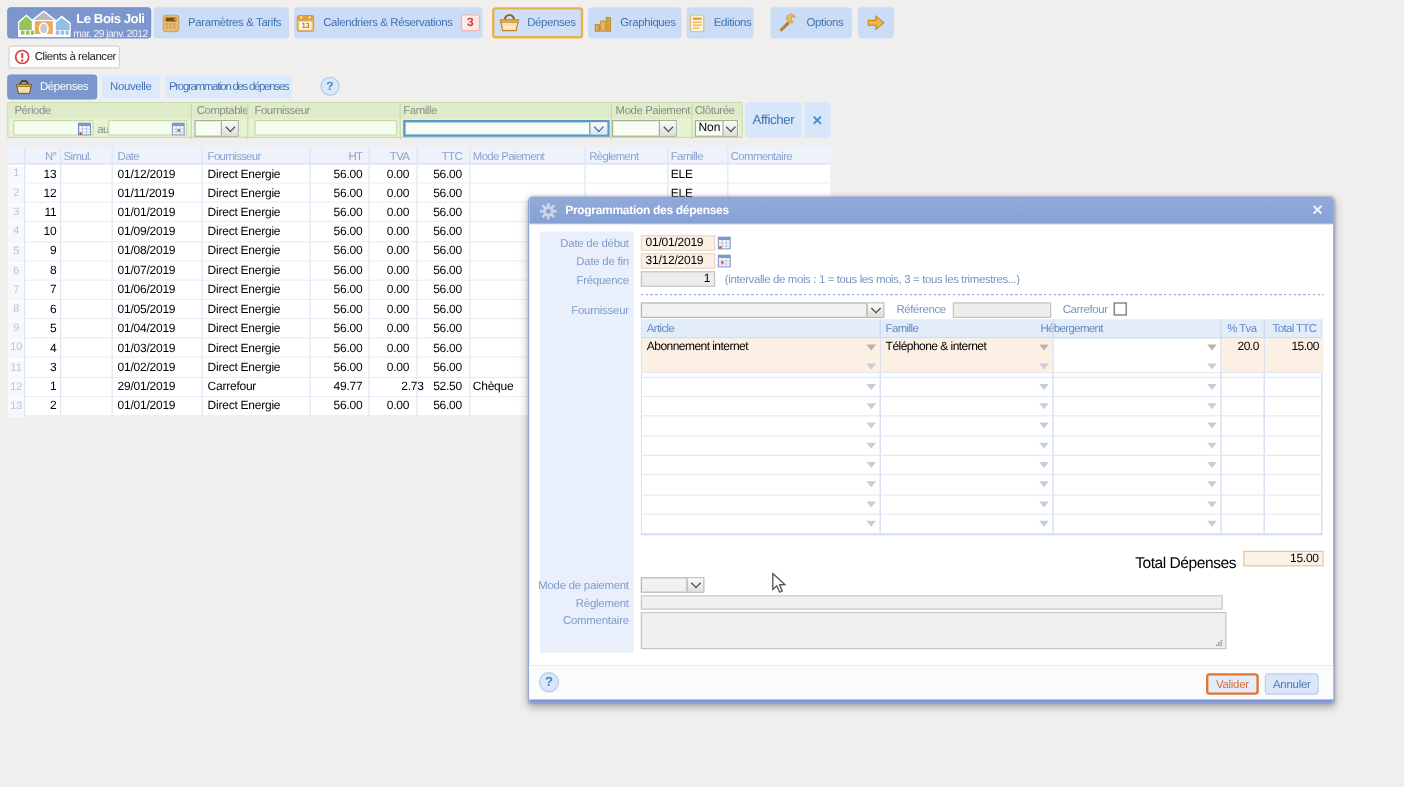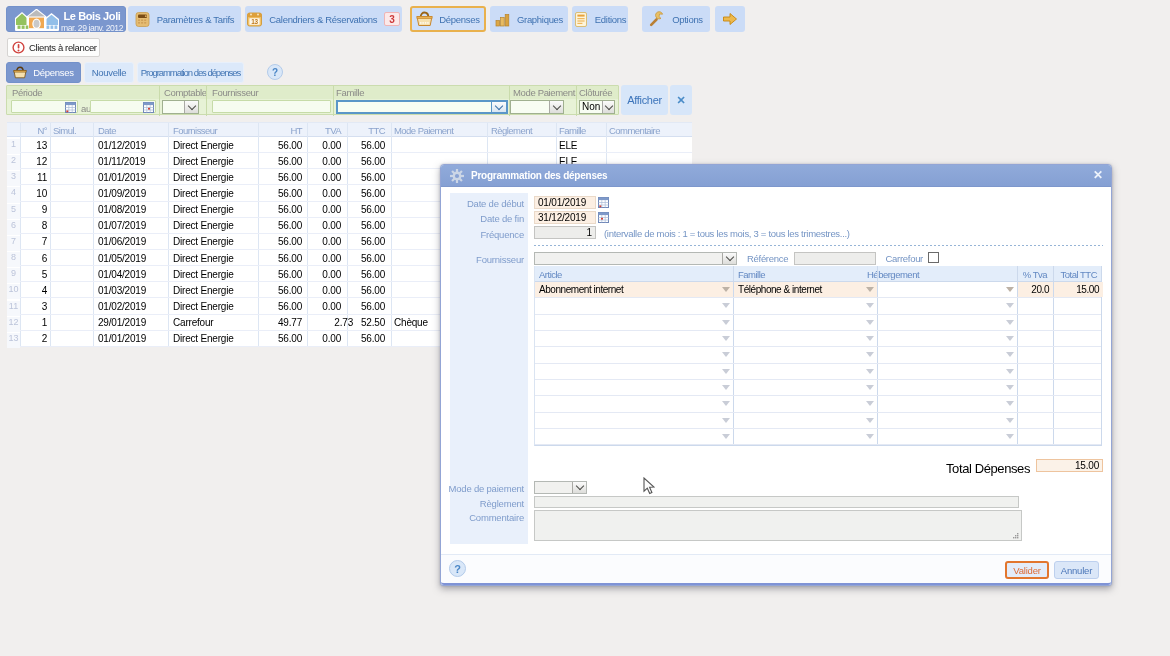--- a/index.html
+++ b/index.html
@@ -476,21 +476,21 @@
         <span class="ehc" style="left:4px">Article</span>
         <span class="ehc" style="left:203px">Famille</span>
         <span class="ehc" style="left:332px">Hébergement</span>
         <span class="ehc ehr" style="right:54px">% Tva</span>
         <span class="ehc ehr" style="right:4px">Total TTC</span>
       </div>
 <i class="evl" style="left:198px;top:0;height:179.5px"></i>
 <i class="evl" style="left:342px;top:0;height:179.5px"></i>
 <i class="evl" style="left:482px;top:0;height:179.5px"></i>
 <i class="evl" style="left:518px;top:0;height:179.5px"></i>
-<div class="etrow f" style="top:16.00px;height:16px">
+<div class="etrow f" style="top:16.00px;height:29px">
 <span class="ec pe" style="left:0;width:198px">Abonnement internet</span>
 <span class="ec pe" style="left:199px;width:143px">Téléphone &amp; internet</span>
 <span class="ec pe er" style="left:483px;width:35px">20.0</span>
 <span class="ec pe er" style="left:519px;width:49px">15.00</span>
 <b class="dm" style="left:187px"></b>
 <b class="dm" style="left:331px"></b>
 <b class="dm" style="left:471px"></b>
 </div>
 <div class="etrow" style="top:32.35px;height:16.35px">
 <b class="dm" style="left:187px"></b>

